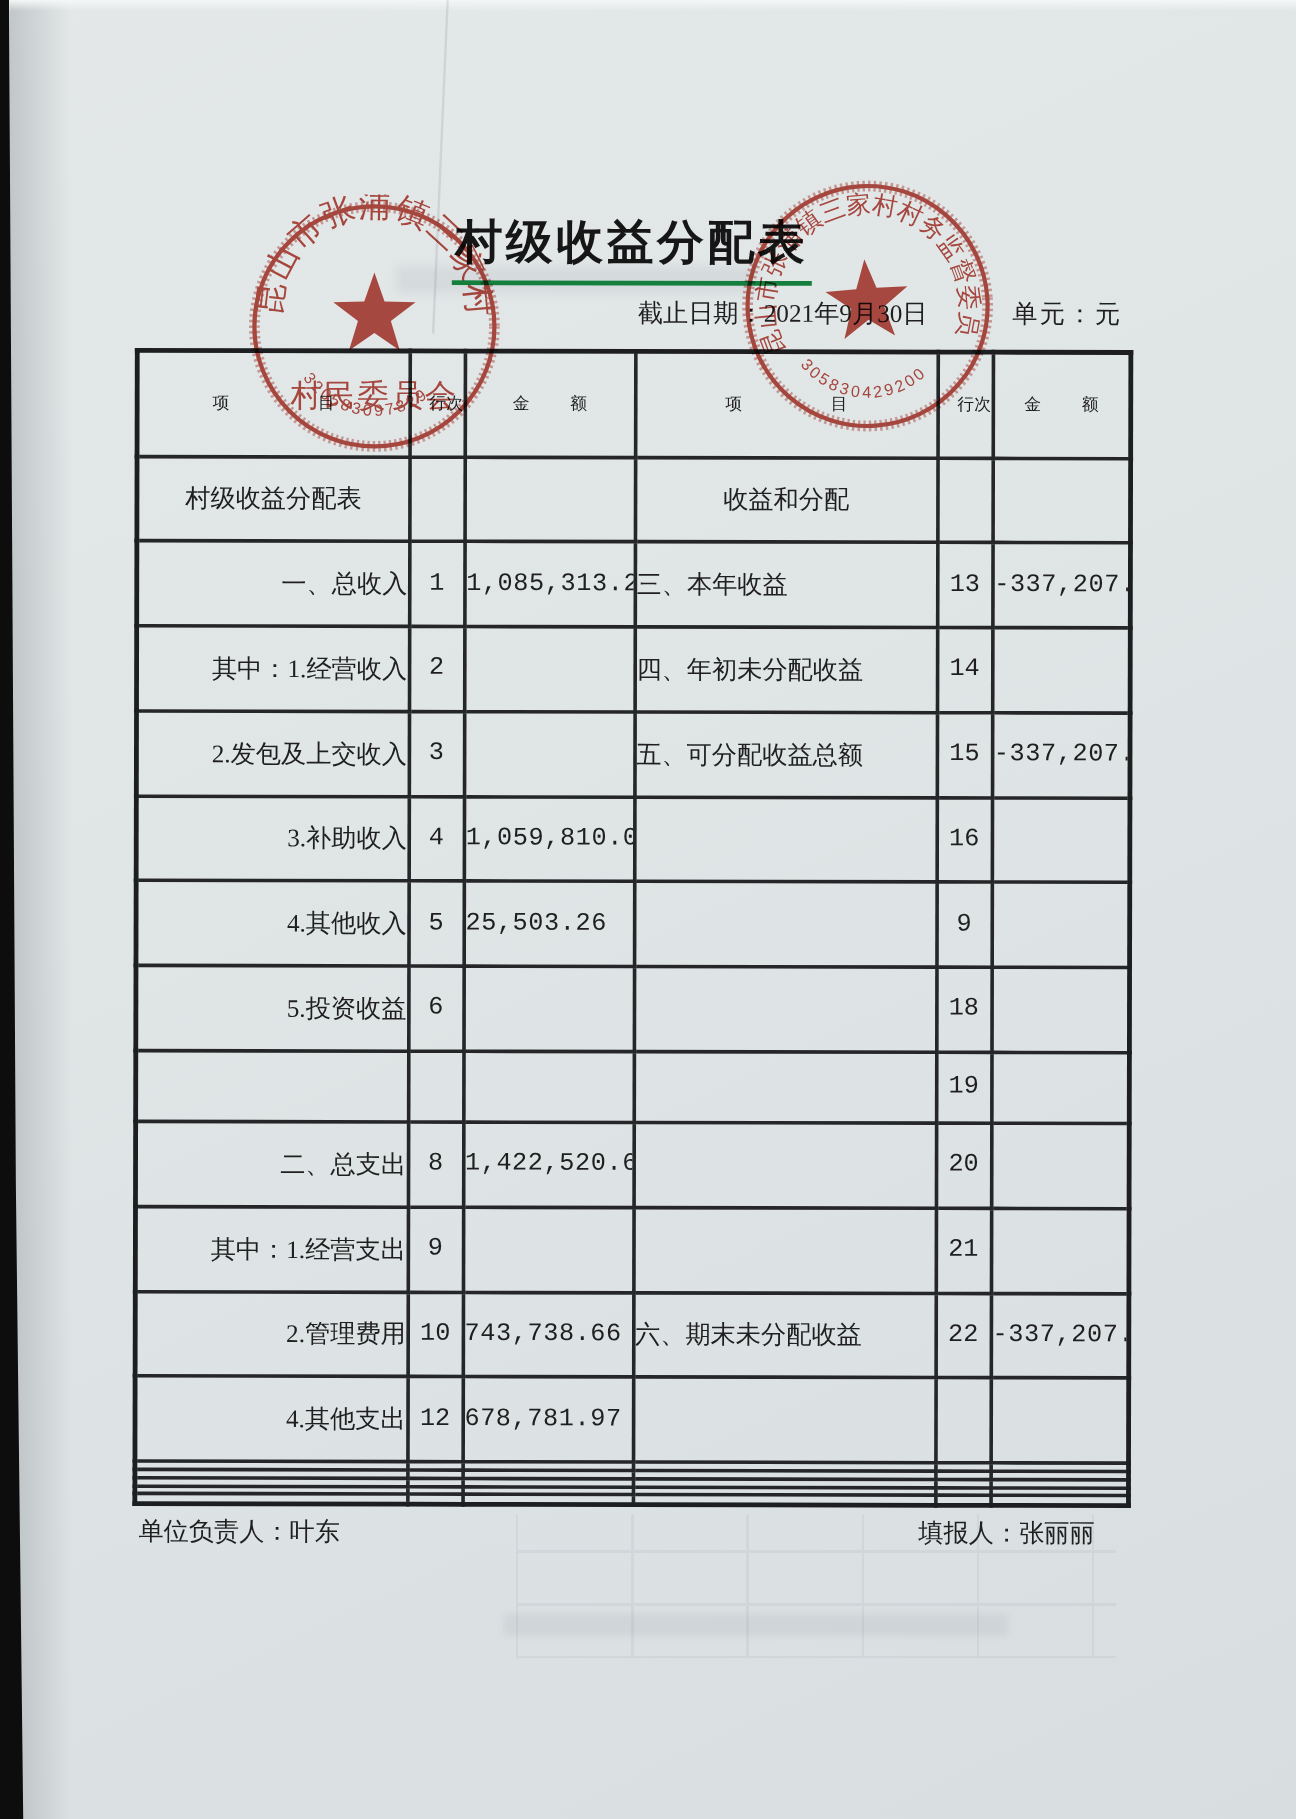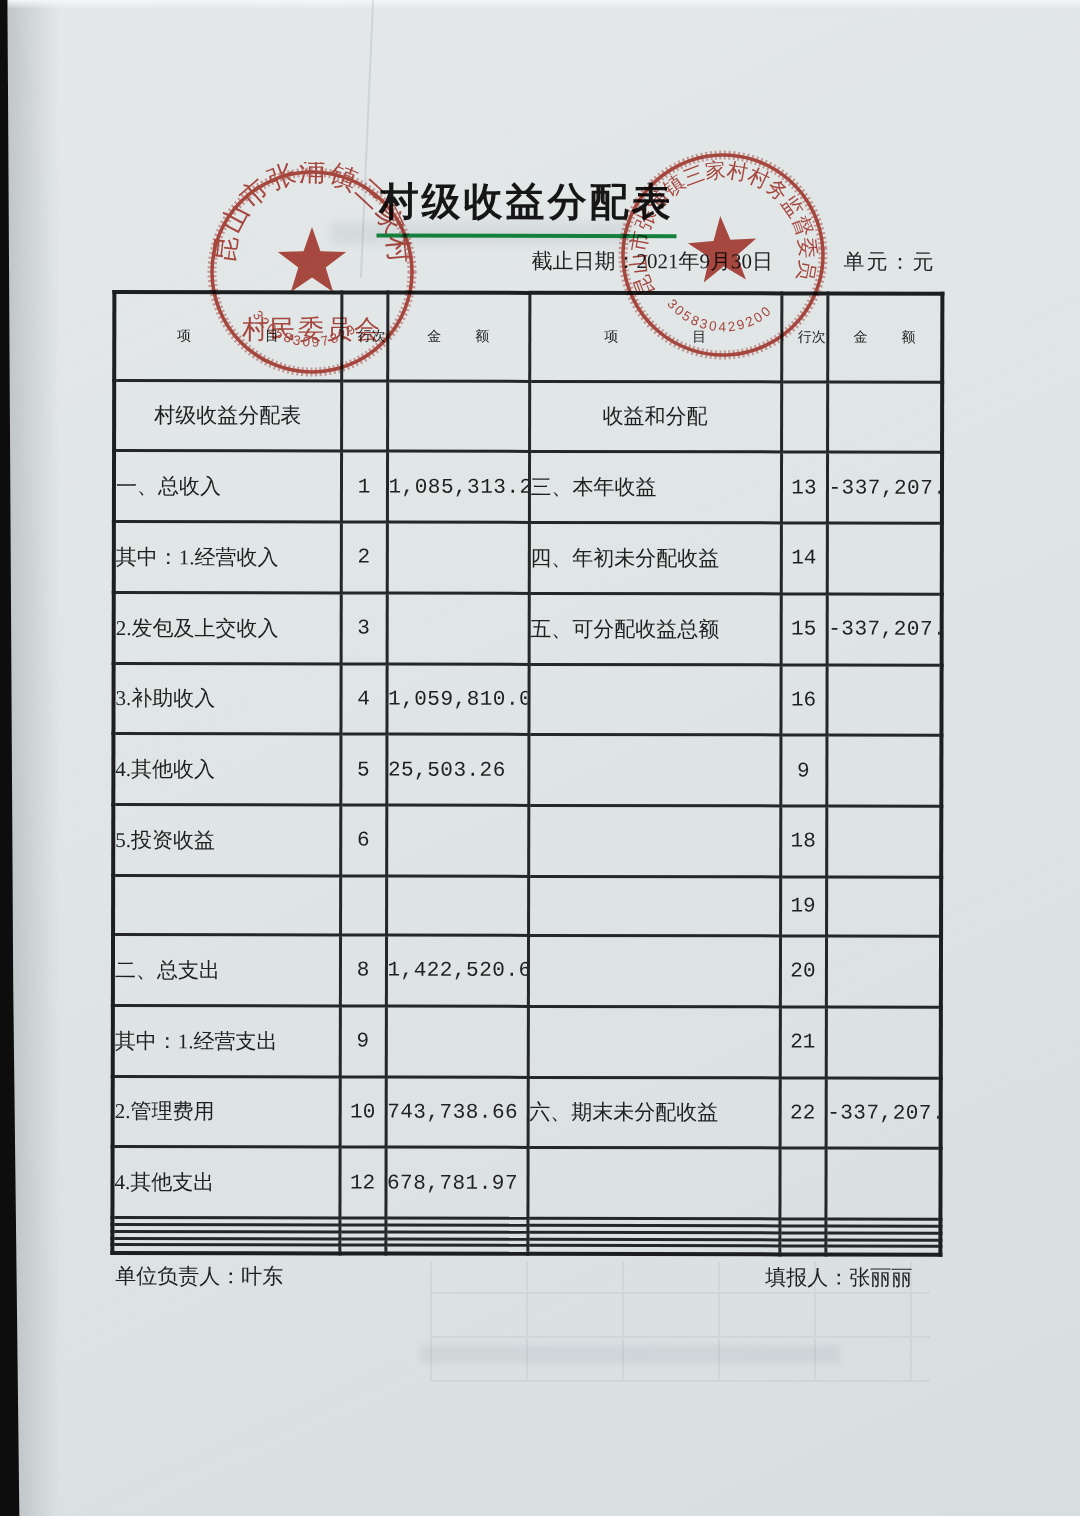--- a/index.html
+++ b/index.html
@@ -44,21 +44,21 @@
   table.main{position:absolute;top:290px;left:0;width:828px;height:965px;
     border-collapse:collapse;table-layout:fixed;background:transparent;}
   table.main td,table.main th{border:3px solid #242628;font-weight:normal;
     font-size:21px;padding:0;overflow:hidden;white-space:nowrap;vertical-align:middle;}
   table.main{border:4px solid #1c1e20;}
   tr.head{height:88px;}
   tr.head th{font-size:14px;}
   th.c0,th.c3{text-align:center;letter-spacing:30px;text-indent:30px;}
   th.c1,th.c4{text-align:right;letter-spacing:0;}
   th.c2,th.c5{text-align:center;letter-spacing:10px;text-indent:10px;}
-  td.c0{text-align:left;padding-left:7px;}
+  td.c0{text-align:right;padding-left:7px;}
   td.c3{text-align:left;padding-left:19px;}
   td.c1,td.c4{text-align:center;font-family:"Liberation Mono","DejaVu Sans Mono",monospace;font-size:20px;}
   td.c2,td.c5{text-align:left;padding-left:4px;
     font-family:"Liberation Mono","DejaVu Sans Mono",monospace;font-size:19px;letter-spacing:0.5px;}
   td.ind{padding-left:64px;}
   td.ctr{text-align:center;padding-left:0;}
 
   .footer{position:absolute;top:1262px;left:0;width:100%;height:30px;font-size:21px;}
   .footer .f-resp{position:absolute;left:5px;}
   .footer .f-prep{position:absolute;left:655px;}

